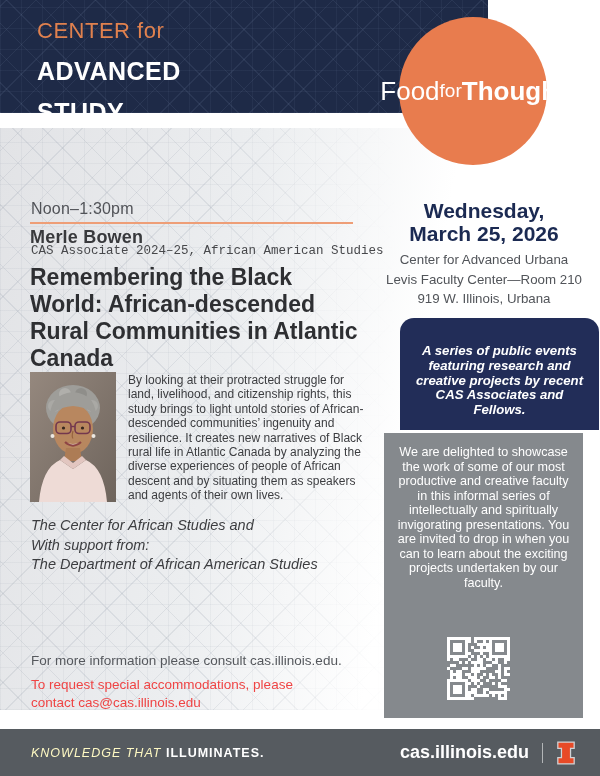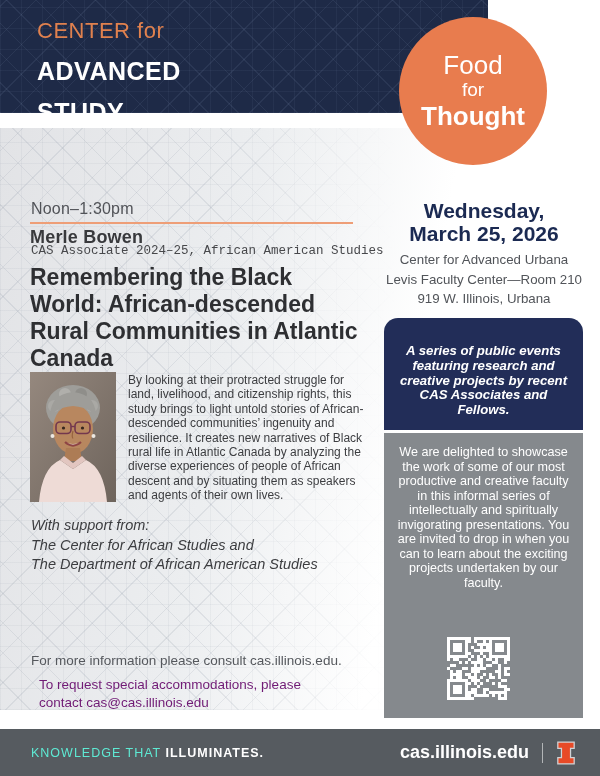--- a/index.html
+++ b/index.html
@@ -22,21 +22,21 @@
       repeating-linear-gradient(90deg, rgba(160,180,215,.06) 0 1px, transparent 1px 21px),
       repeating-linear-gradient(0deg, rgba(160,180,215,.06) 0 1px, transparent 1px 21px);
   }
   .logo{position:absolute; left:37px; top:16px; line-height:29px; z-index:2;}
   .logo-top{color:var(--accent-orange,#e0814e); font-size:22px; letter-spacing:.5px; font-weight:400;}
   .logo-main{color:#ffffff; font-size:25px; font-weight:700; letter-spacing:.5px;margin-top:12px;}
   
   .badge{
     position:absolute; left:399px; top:17px; width:148px; height:148px;
     background:var(--orange,#e87c4e); border-radius:50%; z-index:5;
-    display:flex; flex-direction:column; align-items:center; justify-content:center;
+    display:flex; align-items:center; justify-content:center;
     color:#fff; text-align:center;
   }
   .badge-l1{font-size:26px; font-weight:300; line-height:28px;}
   .badge-l2{font-size:19px; font-weight:300; line-height:22px;}
   .badge-l3{font-size:26px; font-weight:700; line-height:30px;}
   
   .panel{
     position:absolute; left:0; top:128px; width:600px; height:582px;
     background:linear-gradient(100deg,#e2e3e6 0%,#eceef0 38%,#ffffff 66%);
   }
@@ -53,43 +53,43 @@
   
   .time{position:absolute; left:31px; top:200px; font-size:16px; color:#515358; letter-spacing:.2px;}
   .rule{position:absolute; left:30px; top:222px; width:323px; height:2px; background:var(--rule,#ee9e77);}
   .speaker{position:absolute; left:30px; top:227px; font-size:18px; font-weight:600; color:#38393c; letter-spacing:.2px;}
   .role{position:absolute; left:31px; top:244px; font-size:12.5px; color:#47484b;font-family:Liberation Mono, monospace;}
   .title{position:absolute; left:30px; top:264px; width:332px; font-size:23px; line-height:27px; font-weight:700; color:#2e2f32;}
   .photo{position:absolute; left:30px; top:372px; width:86px; height:130px;}
   .desc{position:absolute; left:128px; top:373px; width:242px; font-size:12px; line-height:14.4px; color:#3c3d40;}
   .support{position:absolute; left:31px; top:516px; font-size:14.5px; line-height:19.5px; font-style:italic; color:#3c3d40;}
   .info1{position:absolute; left:31px; top:653px; font-size:13.5px; color:#55585d;}
-  .info23{position:absolute; left:31px; top:676px; font-size:13.5px; line-height:17.5px; color:#701a75;margin-left:8px;}
+  .info23{position:absolute; left:31px; top:676px; font-size:13.5px; line-height:17.5px; color:#ef4444;}
   
   .date{position:absolute; left:385px; top:199px; width:198px; text-align:center;
         color:var(--navy-text,#1b2a52); font-size:21px; line-height:23px; font-weight:700;}
   .venue{position:absolute; left:385px; top:250px; width:198px; text-align:center;
          font-size:13.3px; line-height:19.5px; color:#515459;}
   .navy-box{
-    position:absolute; left:384px; top:318px; width:199px; height:112px;
+    position:absolute; left:400px; top:318px; width:199px; height:112px;
     background:var(--navy-box,#222d58); border-radius:14px 14px 0 0;
     box-sizing:border-box; padding:26px 10px 0;
     color:#ffffff; font-size:13.2px; line-height:14.8px; font-style:italic; font-weight:600;
     text-align:center;
   }
   .gray-box{
     position:absolute; left:384px; top:433px; width:199px; height:285px;
     background:var(--gray-box,#85898d); box-sizing:border-box; padding:12px 9px 0;
     color:#ffffff; font-size:12.6px; line-height:14.5px; text-align:center;
   }
   .qr{position:absolute; left:447px; top:637px; width:63px; height:63px;}
   
   .footer{position:absolute; left:0; top:729px; width:600px; height:47px; background:var(--footer,#565b60); z-index:2;}
   .tagline{position:absolute; left:31px; top:17px; font-size:12.5px; letter-spacing:1px;}
-  .tagline .muted{color:#5eead4; font-weight:400;}
+  .tagline .muted{color:#fef9c3; font-weight:400;font-style:italic;}
   .tagline .strong{color:#ffffff; font-weight:700;}
   .footer-right{position:absolute; right:24px; top:0; height:47px; display:flex; align-items:center; gap:13px;}
   .site{color:#ffffff; font-size:18px; font-weight:700;}
   .divider{width:1px; height:20px; background:rgba(255,255,255,.55);}
 </style>
 </head>
 <body>
 
 <div class="page">
 
@@ -141,22 +141,22 @@
     <path d="M35 70 q8 7 16 0" stroke="#8e4444" stroke-width="2.2" fill="none"></path>
     <path d="M36.5 70.5 q6.5 4 13 0 q-6.5 3.2 -13 0 Z" fill="#ffffff" opacity="0.85"></path>
     <path d="M36 76 h14 l2 13 h-18 Z" fill="#ad7c55"></path>
     <path d="M9 130 Q12 96 30 88 L43 97 L56 88 Q74 96 77 130 Z" fill="#eedbd6"></path>
     <path d="M30 88 L43 97 L56 88 L52 84 L43 91 L34 84 Z" fill="#e2c6c0"></path>
   </svg>
 
   <div class="desc">By looking at their protracted struggle for land, livelihood, and citizenship rights, this study brings to light untold stories of African-descended communities’ ingenuity and resilience. It creates new narratives of Black rural life in Atlantic Canada by analyzing the diverse experiences of people of African descent and by situating them as speakers and agents of their own lives.</div>
 
   <div class="support">
+    <div>The Center for African Studies and</div>
     <div>With support from:</div>
-    <div>The Center for African Studies and</div>
     <div>The Department of African American Studies</div>
   </div>
 
   <div class="info1">For more information please consult cas.illinois.edu.</div>
   <div class="info23">
     <div>To request special accommodations, please</div>
     <div>contact cas@cas.illinois.edu</div>
   </div>
 
   <div class="date">

